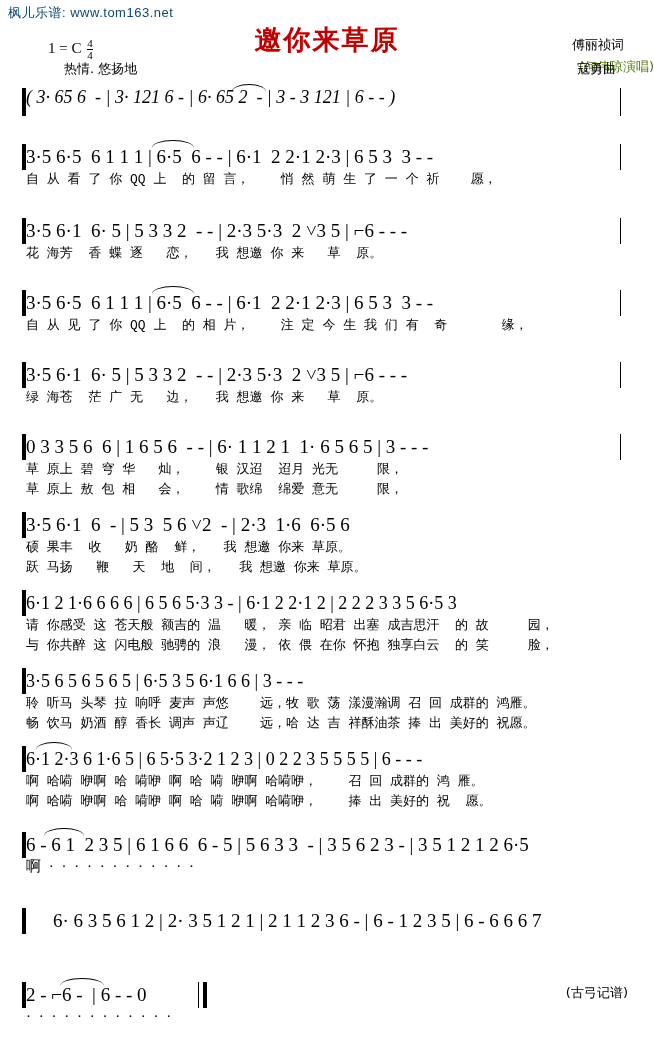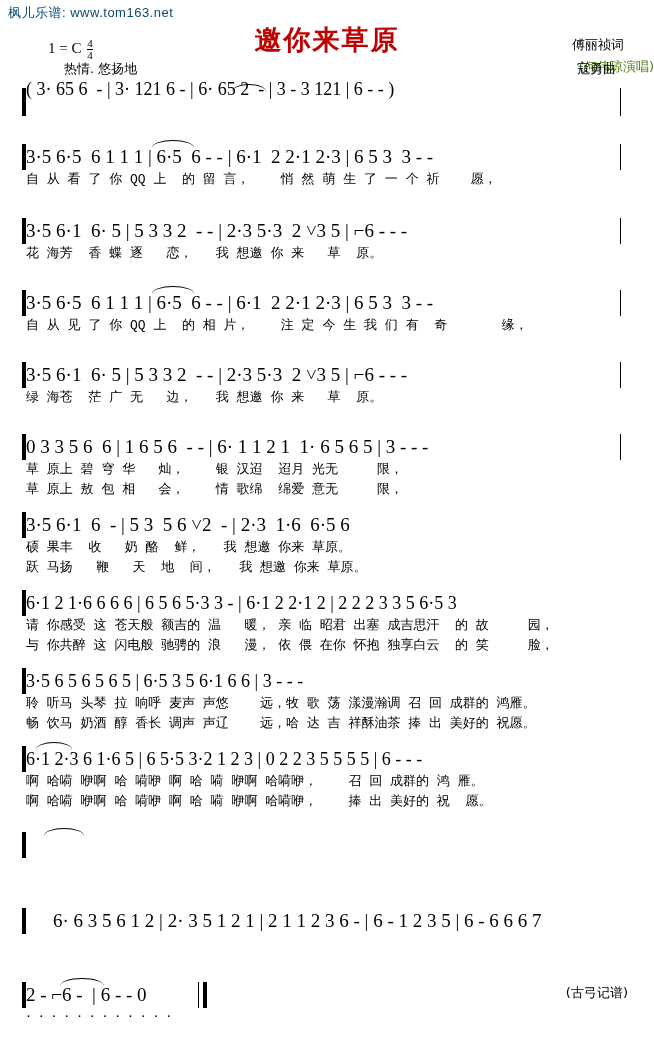--- a/index.html
+++ b/index.html
@@ -170,21 +170,21 @@
     <span class="frac">
       <span class="num">4</span>
       <span class="den">4</span>
     </span>
   </div>
   <div class="tempo">热情. 悠扬地</div>
   <div class="credit-lyric">傅丽祯词</div>
   <div class="credit-music">寇勇曲</div>
   <div class="arranger">(古弓记谱)</div>
 
-  <div class="sys" style="top:76px;">
+  <div class="sys" style="top:84px;font-style:italic;">
     <div class="notes paren">( 3· 65 6  - | 3· 121 6 - | 6· 65 2  - | 3 - 3 121 | 6 - - )</div>
   </div>
   <div class="thickbar" style="left:22px; top:88px; height:28px;"></div>
   <div class="thinbar" style="left:620px; top:88px; height:28px;"></div>
   <div class="slur" style="left:232px; top:84px; width:34px;"></div>
 
   <div class="sys" style="top:144px;">
     <div class="notes">3·5 6·5  6 1 1 1 | 6·5  6 - - | 6·1  2 2·1 2·3 | 6 5 3  3 - -</div>
     <div class="lyr">自 从 看 了 你 QQ 上  的 留 言，    悄 然 萌 生 了 一 个 祈    愿，</div>
   </div>
@@ -244,20 +244,24 @@
   <div class="thickbar" style="left:22px; top:668px; height:26px;"></div>
 
   <div class="sys" style="top:746px;">
     <div class="notes" style="font-size:18px;">6·1 2·3 6 1·6 5 | 6 5·5 3·2 1 2 3 | 0 2 2 3 5 5 5 5 | 6 - - -</div>
     <div class="lyr">啊 哈嗬 咿啊 哈 嗬咿 啊 哈 嗬 咿啊 哈嗬咿，    召 回 成群的 鸿 雁。</div>
     <div class="lyr">啊 哈嗬 咿啊 哈 嗬咿 啊 哈 嗬 咿啊 哈嗬咿，    捧 出 美好的 祝  愿。</div>
   </div>
   <div class="thickbar" style="left:22px; top:746px; height:26px;"></div>
   <div class="slur" style="left:36px; top:742px; width:36px;"></div>
 
+  <div class="sys" style="top:832px;">
+    <div class="notes">6 - 6 1  2 3 5 | 6 1 6 6  6 - 5 | 5 6 3 3  - | 3 5 6 2 3 - | 3 5 1 2 1 2 6·5</div>
+    <div class="dots">啊 · · · · · · · · · · · ·</div>
+  </div>
   <div class="thickbar" style="left:22px; top:832px; height:26px;"></div>
   <div class="slur" style="left:44px; top:828px; width:40px;"></div>
 
   <div class="sys" style="top:908px;padding-left:27px;">
     <div class="notes">6· 6 3 5 6 1 2 | 2· 3 5 1 2 1 | 2 1 1 2 3 6 - | 6 - 1 2 3 5 | 6 - 6 6 6 7</div>
   </div>
   <div class="thickbar" style="left:22px; top:908px; height:26px;"></div>
 
   <div class="sys" style="top:982px;">
     <div class="notes">2 - ⌐6 -  | 6 - - 0</div>

